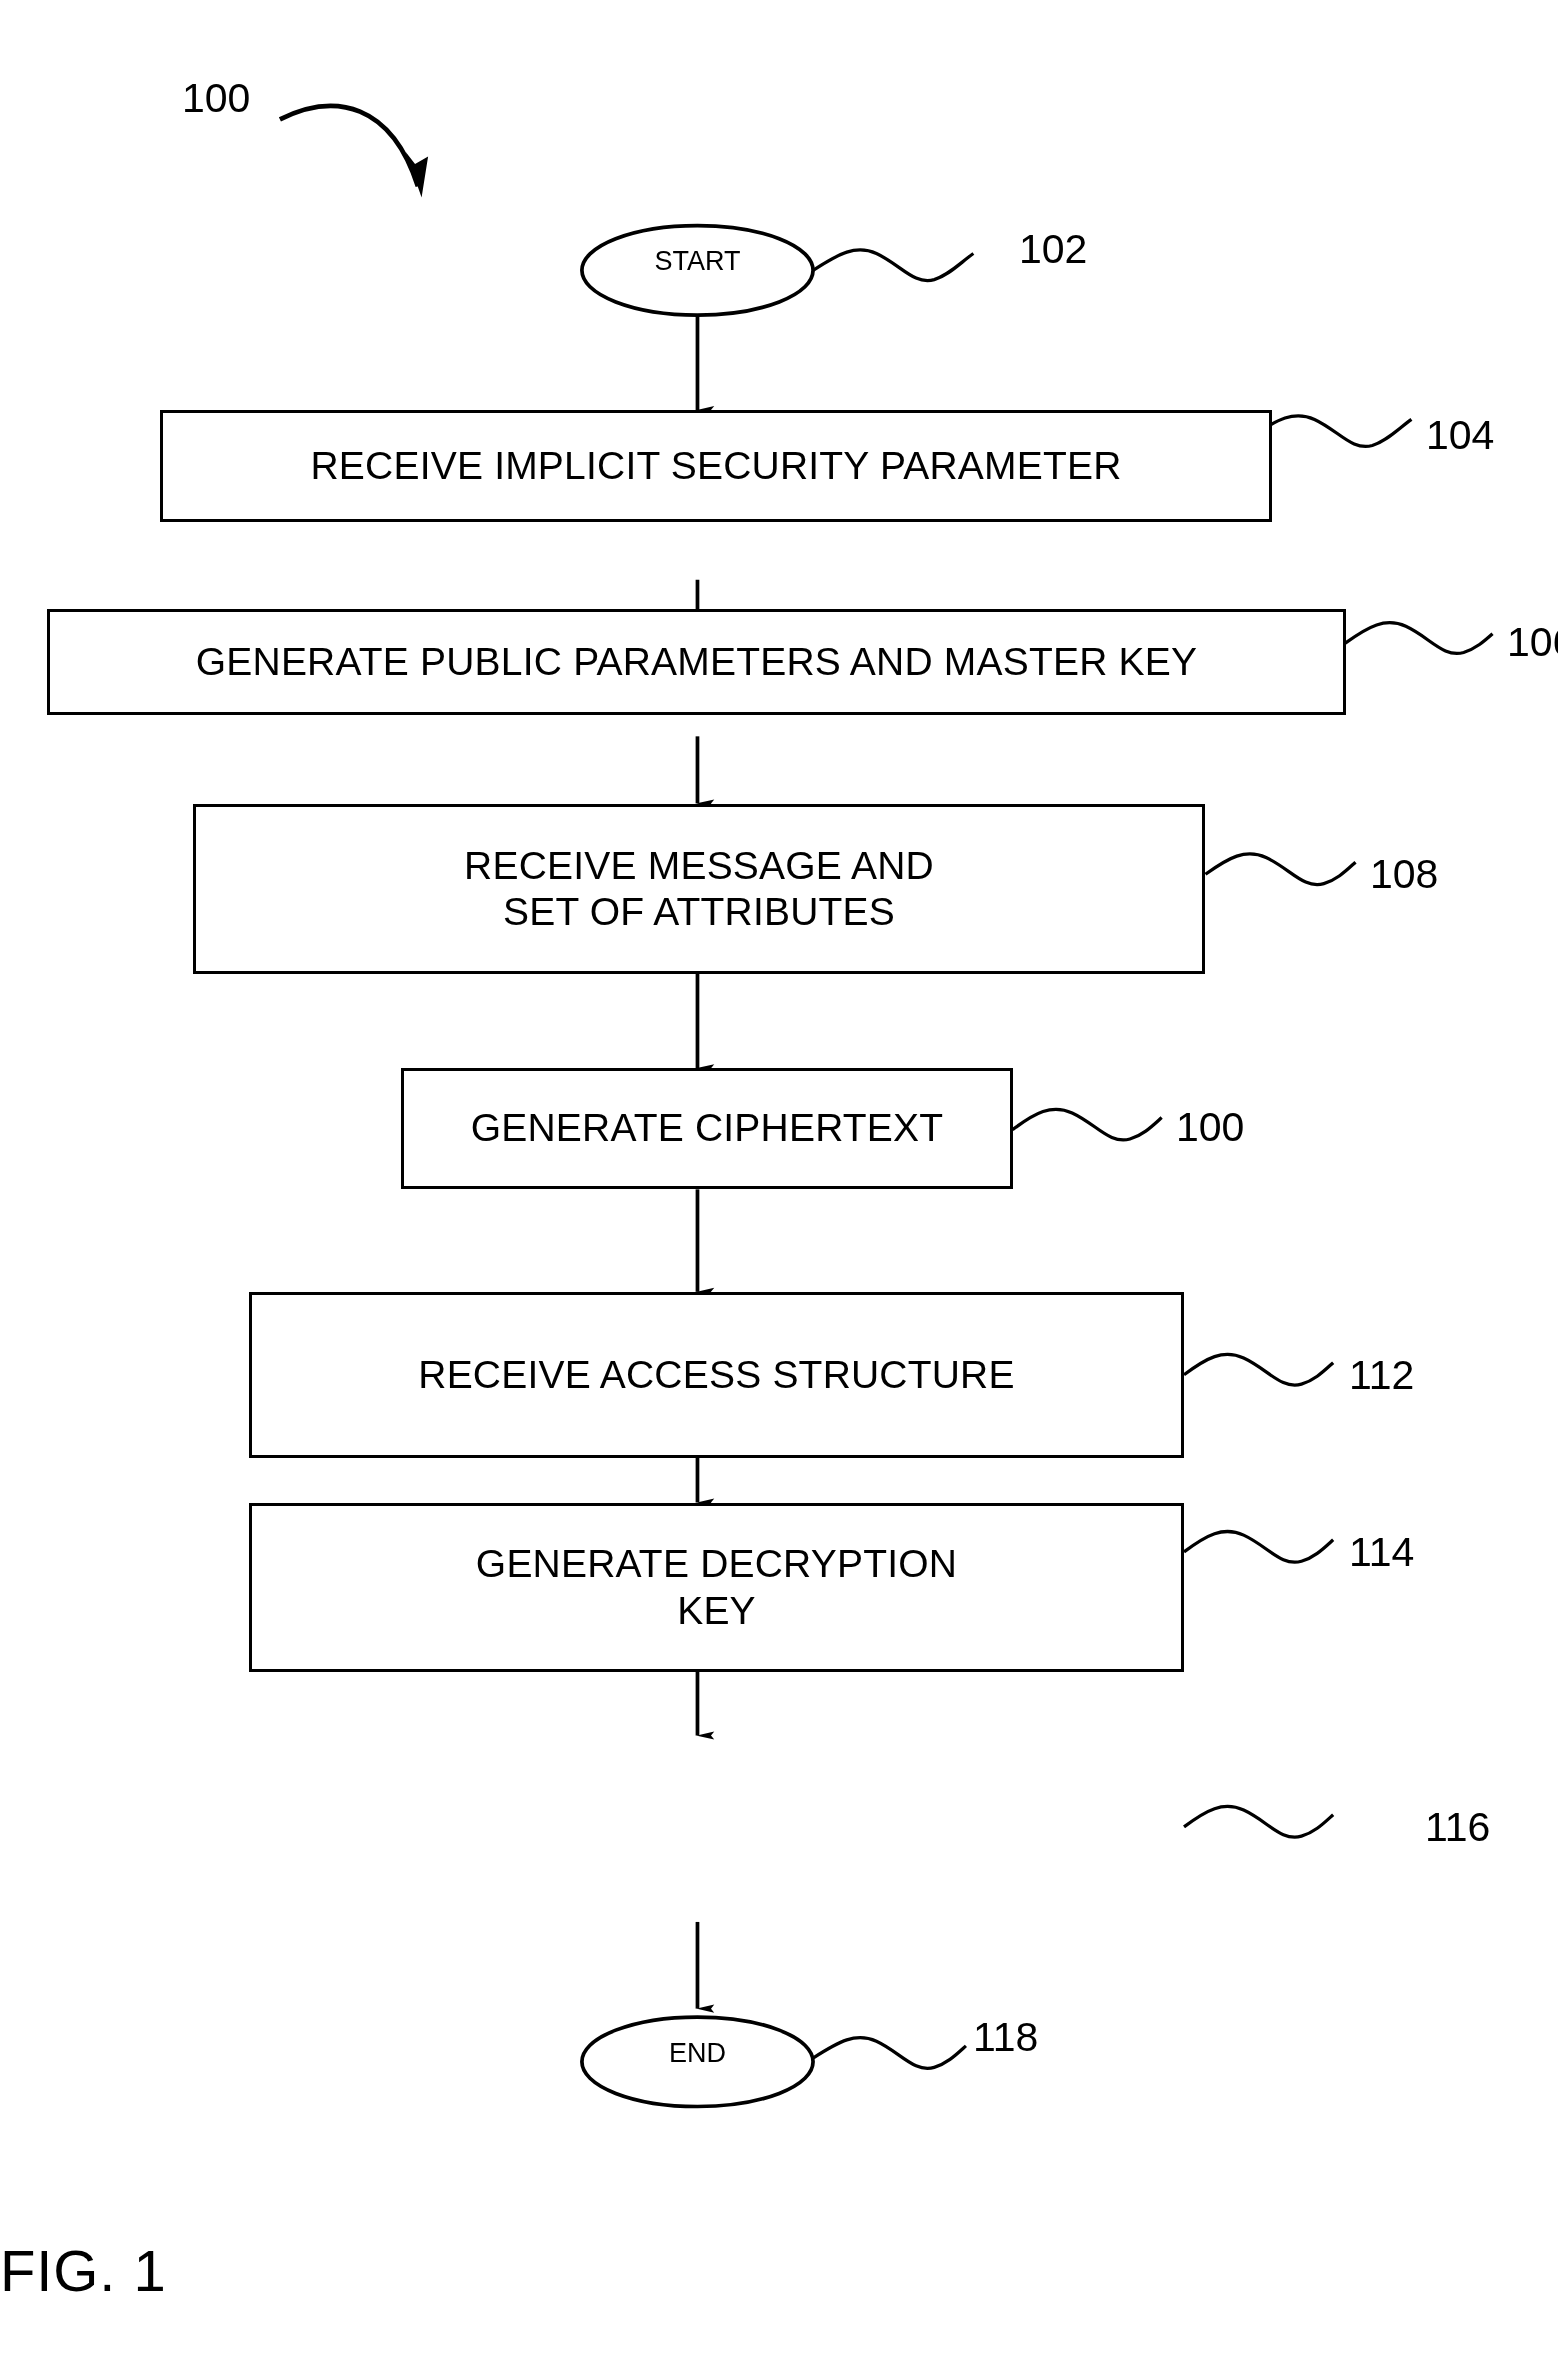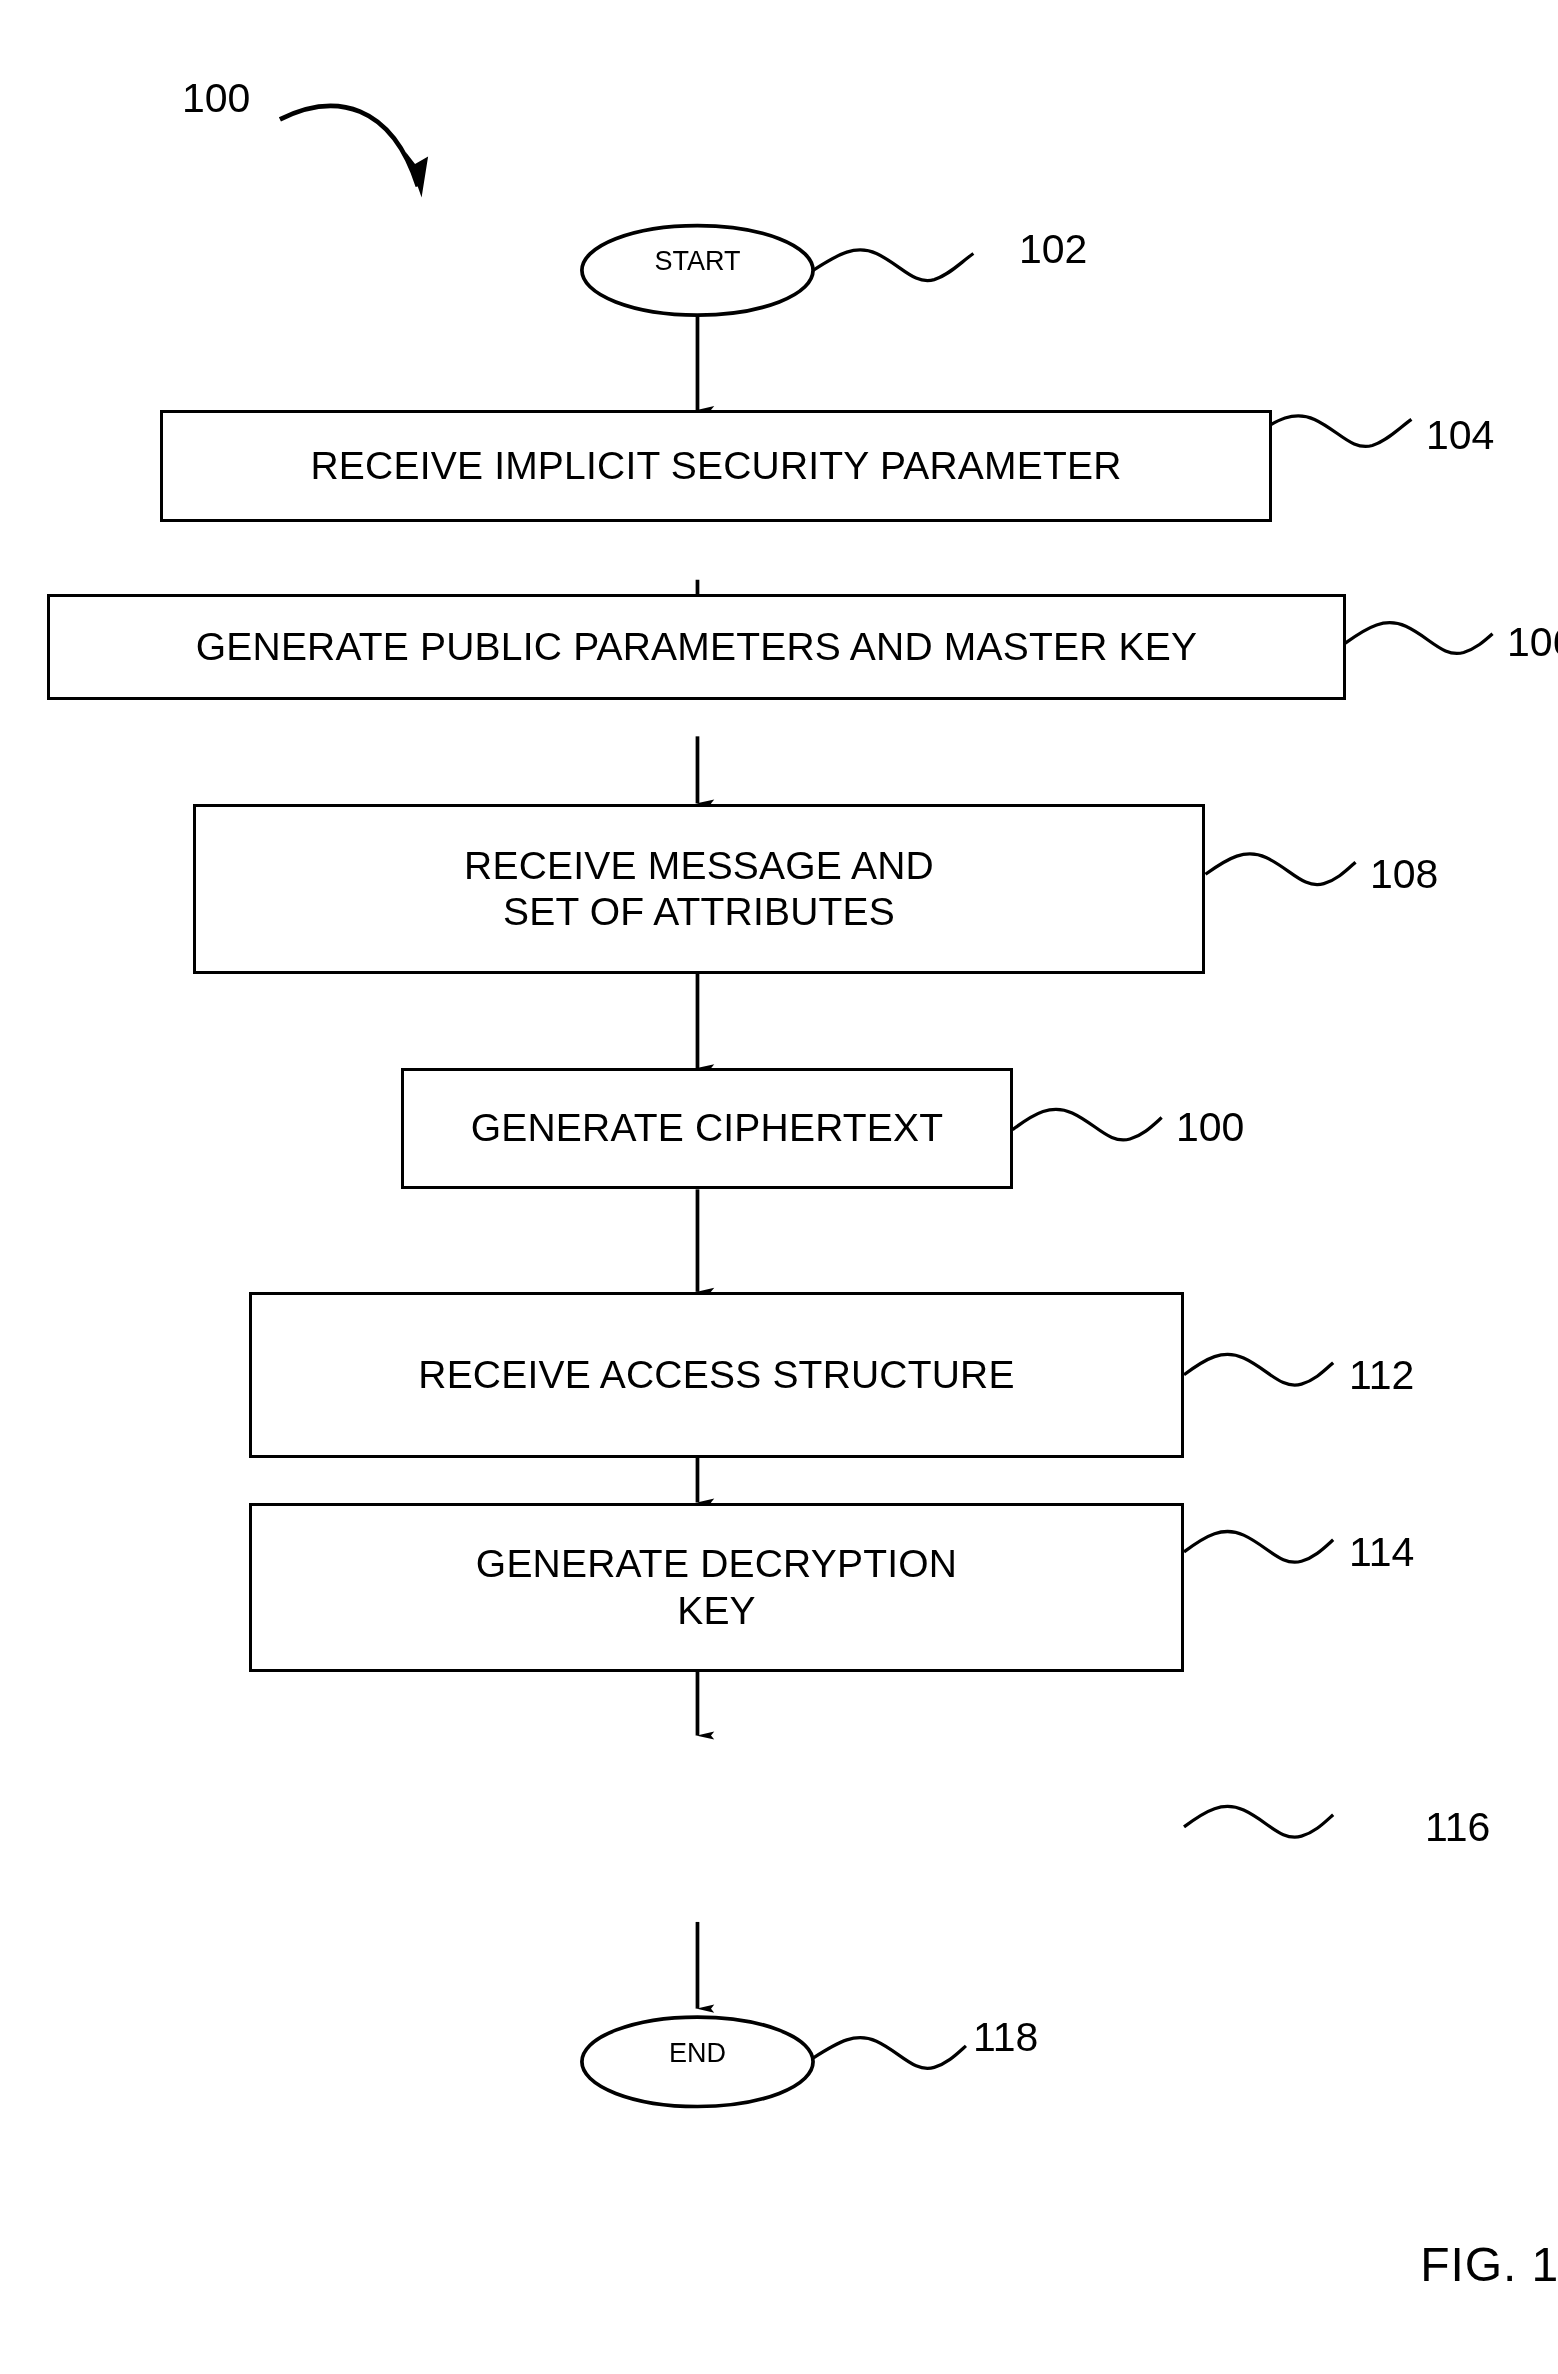--- a/index.html
+++ b/index.html
@@ -63,23 +63,23 @@
     font-size: 41px;
     color: #000000;
     white-space: nowrap;
   }
   
   #figure-caption {
     position: absolute;
     left: 0;
     top: 2237px;
     width: 1559px;
-    text-align: right;
+    text-align: left;
     font-family: "Liberation Sans", sans-serif;
-    font-size: 48px;
+    font-size: 58px;
     letter-spacing: 0.9px;
     color: #000000;
   }
 </style>
 </head>
 <body>
 
 <div id="figure-root">
 
   <svg id="figure-svg" viewBox="0 0 1672 2547">
@@ -137,21 +137,21 @@
   <div class="ref-num" style="left:182px; top:75px;">100</div>
 
   <div class="terminator-label" style="left:582px; top:246px; width:231px;">START</div>
   <div class="ref-num" style="left:988px; top:226px;margin-left:31px;">102</div>
 
   <div class="node-box" style="left:140px; top:410px; width:1112px; height:112px;margin-left:20px;">
     <span class="node-label">RECEIVE IMPLICIT SECURITY PARAMETER</span>
   </div>
   <div class="ref-num" style="left:1426px; top:412px;">104</div>
 
-  <div class="node-box" style="left:47px; top:594px; width:1299px; height:106px;">
+  <div class="node-box" style="left:47px; top:609px; width:1299px; height:106px;">
     <span class="node-label">GENERATE PUBLIC PARAMETERS AND MASTER KEY</span>
   </div>
   <div class="ref-num" style="left:1507px; top:619px;">106</div>
 
   <div class="node-box" style="left:193px; top:804px; width:1012px; height:170px;">
     <span class="node-label">RECEIVE MESSAGE AND
 SET OF ATTRIBUTES</span>
   </div>
   <div class="ref-num" style="left:1370px; top:851px;">108</div>
 

